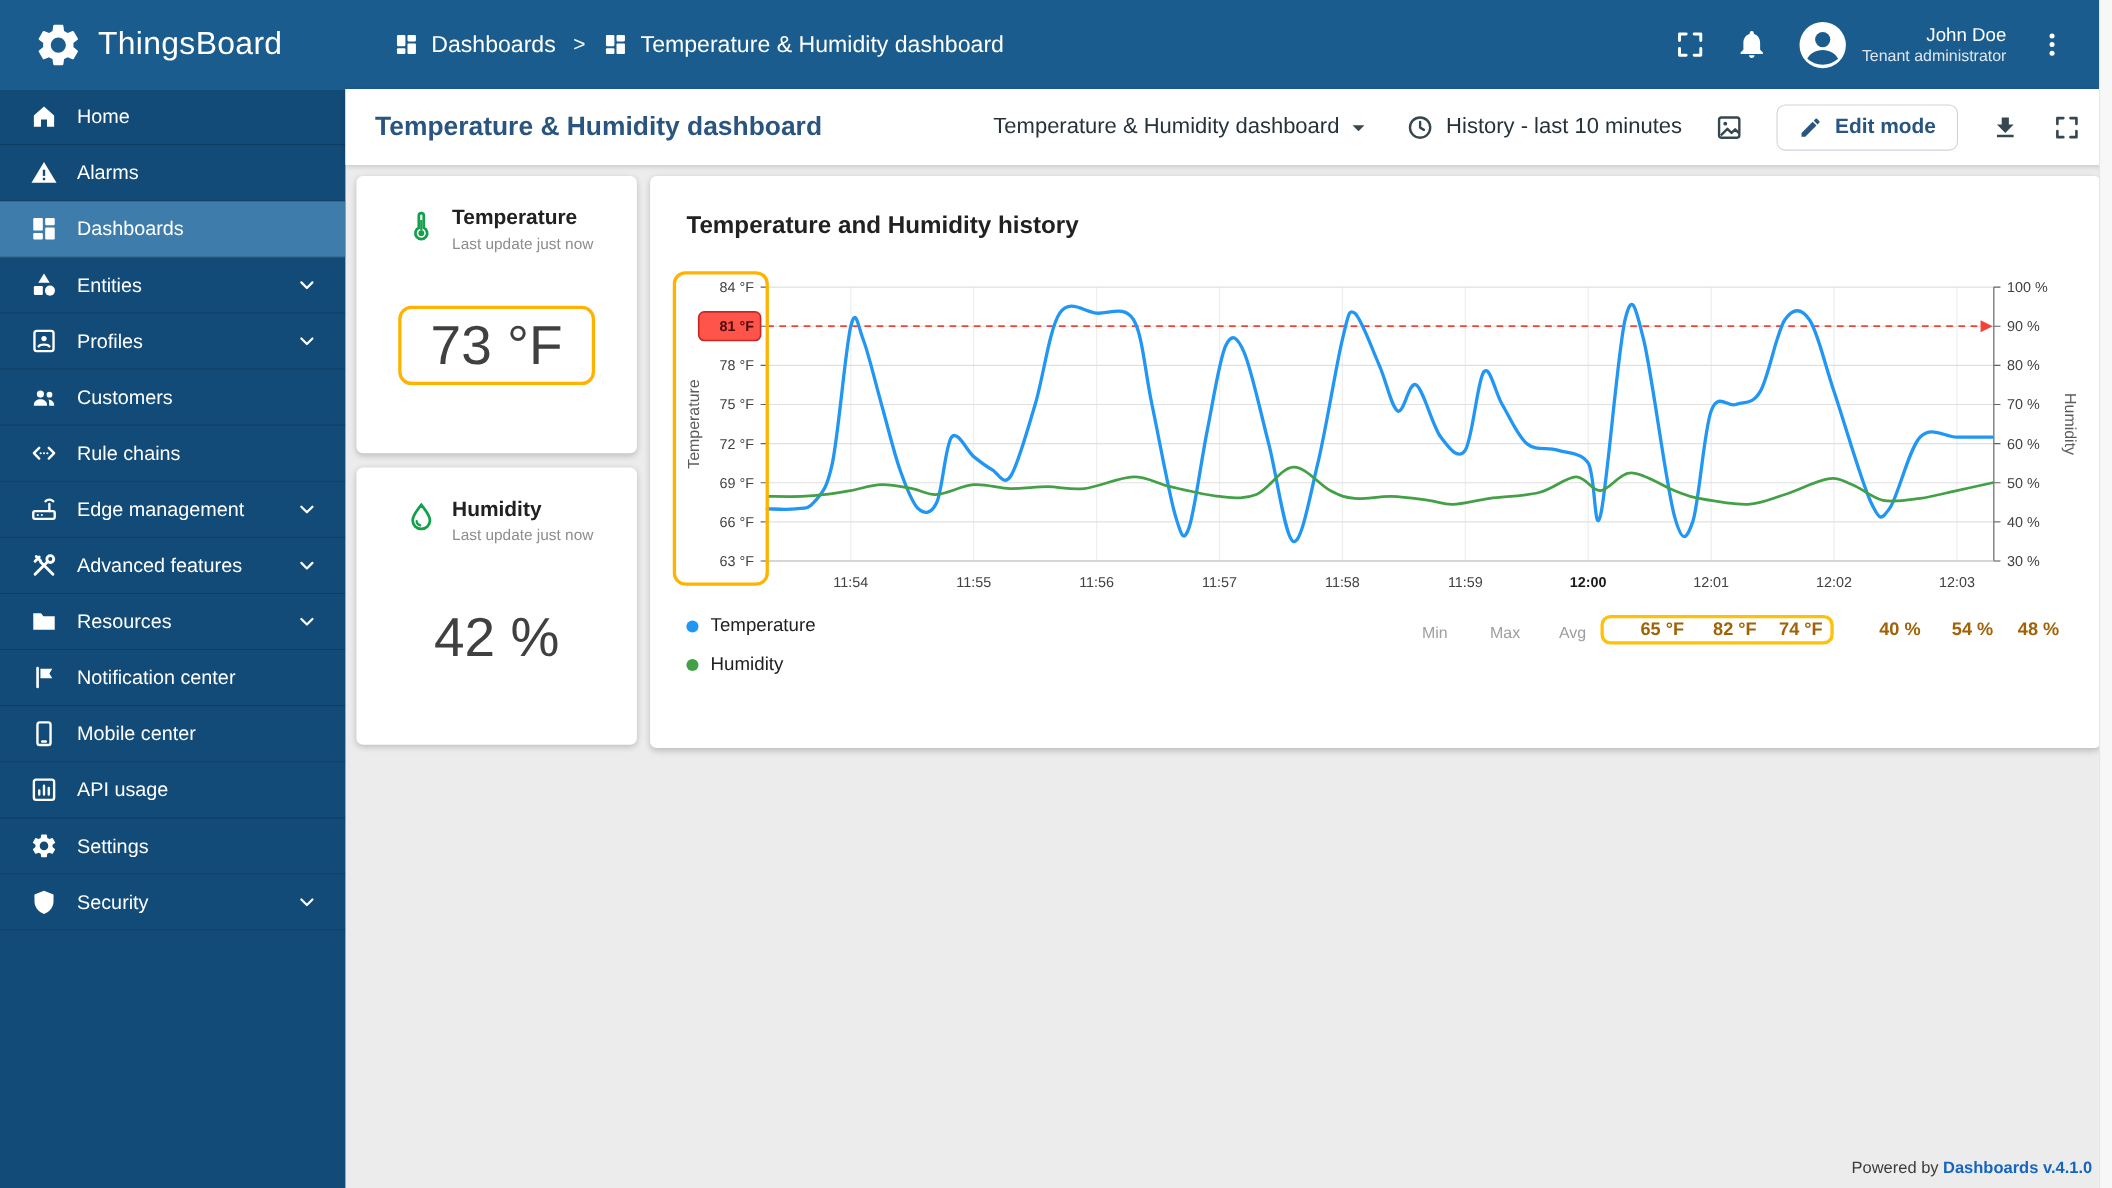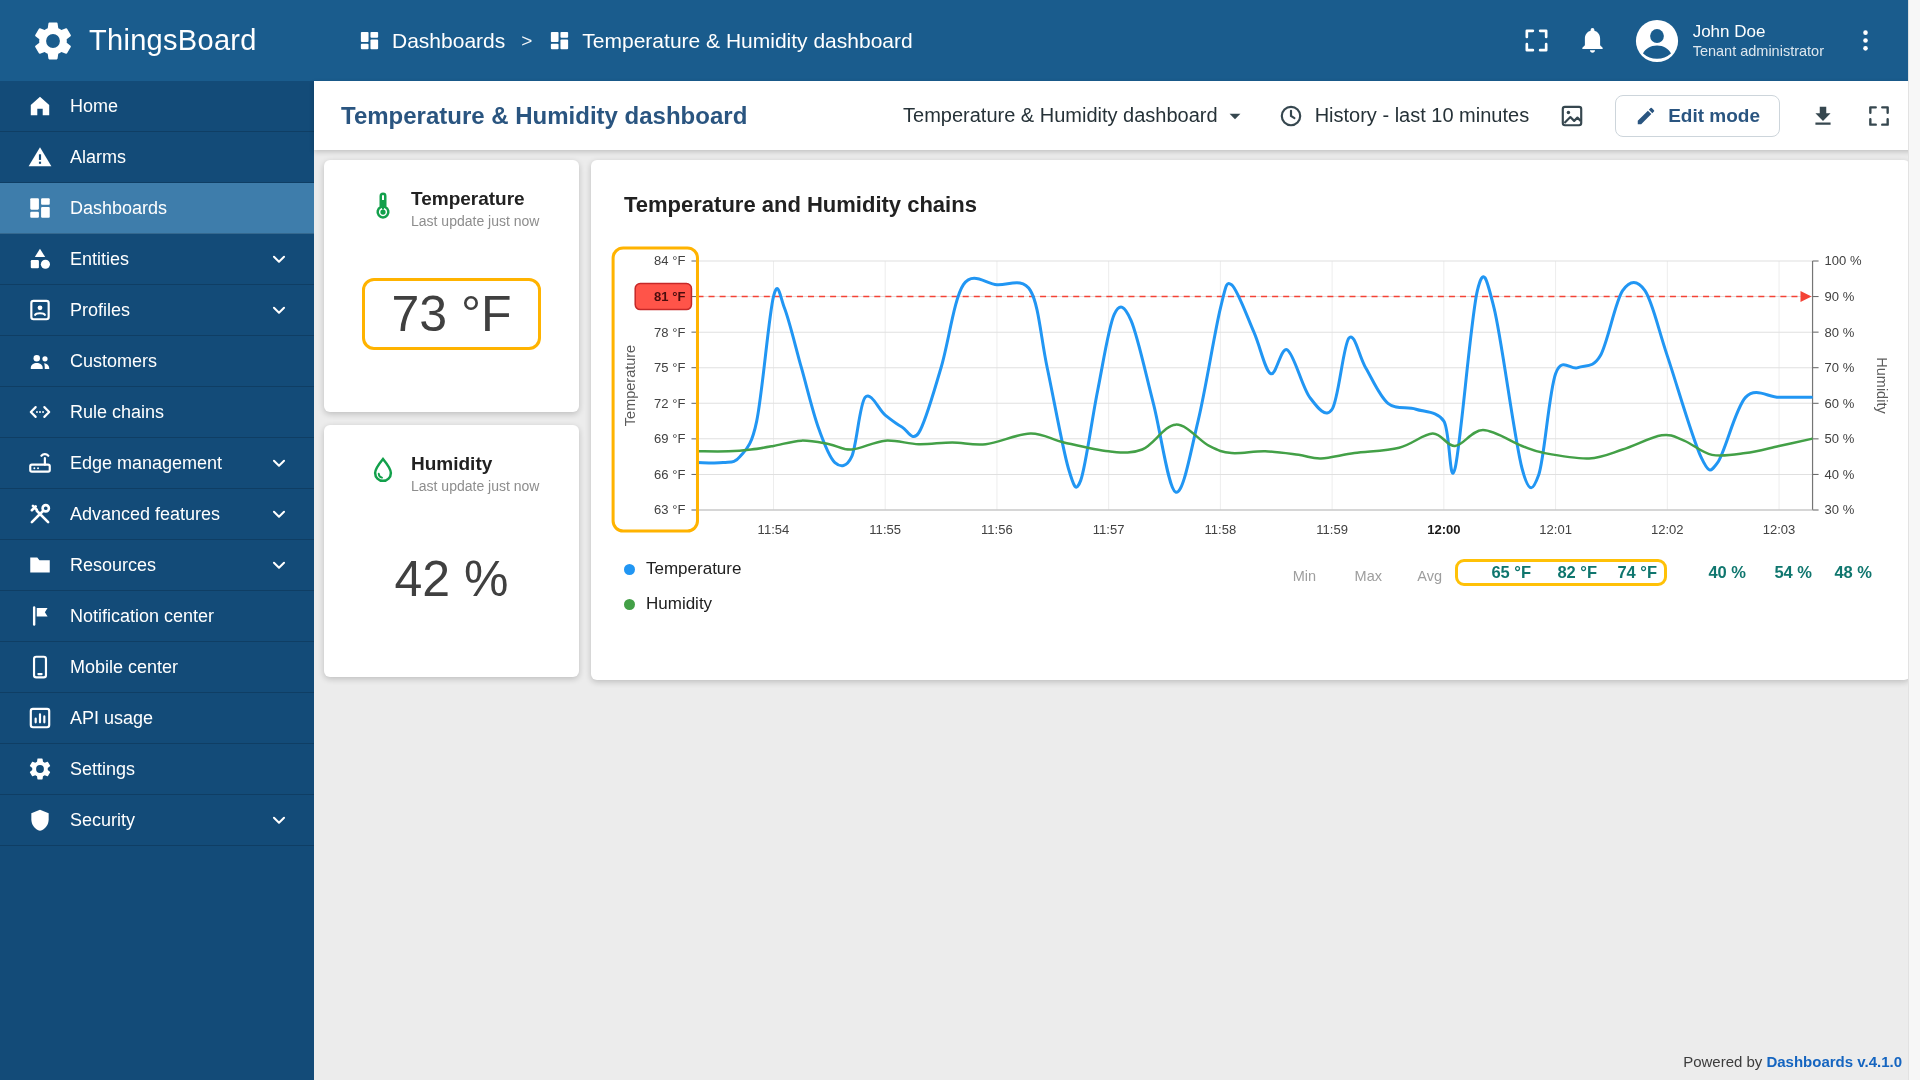--- a/index.html
+++ b/index.html
@@ -11,21 +11,21 @@
 
   
   .topbar{height:81px;flex:0 0 81px;background:#1a5c8d;color:#fff;display:flex;align-items:center;}
   .logo{width:314px;flex:0 0 314px;display:flex;align-items:center;gap:13px;padding-left:30px;box-sizing:border-box;cursor:pointer;}
   .logo-icon{width:46px;height:46px;}
   .logo-text{font-size:29px;font-weight:500;letter-spacing:.3px;}
   .breadcrumb{display:flex;align-items:center;margin-left:44px;font-size:21px;font-weight:500;}
   .crumb{display:flex;align-items:center;gap:11px;cursor:pointer;}
   .icon.sm{width:23px;height:23px;}
   .bc-sep{margin:0 16px;font-size:19px;opacity:.95;}
-  .top-right{margin-left:auto;display:flex;align-items:center;gap:27px;padding-right:40px;}
+  .top-right{margin-left:auto;display:flex;align-items:center;gap:27px;padding-right:40px;text-align:right;}
   .icon.h{width:29px;height:29px;}
   .avatar{width:46px;height:46px;}
   .user-block{display:flex;align-items:center;gap:13px;cursor:pointer;}
   .user-name{font-size:17px;line-height:1.25;}
   .user-role{font-size:14.5px;opacity:.85;line-height:1.25;}
 
   
   .main-row{display:flex;flex:1;min-height:0;}
   .sidebar{width:314px;flex:0 0 314px;background:#134b78;color:#fff;overflow:hidden;}
   .side-item{height:51px;display:flex;align-items:center;gap:17px;padding:0 24px 0 27px;font-size:18px;font-weight:500;border-bottom:1px solid rgba(0,0,0,.16);cursor:pointer;box-sizing:border-box;}
@@ -66,21 +66,21 @@
   .axis-title{font-family:"Liberation Sans",sans-serif;font-size:14.5px;fill:#5c5c5c;}
 
   .chart-bottom{display:flex;justify-content:space-between;align-items:flex-start;padding:20px 28px 0 33px;}
   .legend{display:flex;flex-direction:column;gap:15px;}
   .legend-item{display:flex;align-items:center;gap:11px;font-size:17px;color:#212121;cursor:pointer;}
   .dot{width:11px;height:11px;border-radius:50%;background:#999;}
   .stats{display:flex;flex-direction:row;align-items:flex-end;gap:3px;}
   .stats-row{display:grid;grid-template-columns:66px 66px 60px;justify-items:end;padding:4px 10px;}
   .stats-row.head{font-size:14.5px;color:#9e9e9e;padding-bottom:2px;}
   .stats-row span{white-space:nowrap;}
-  .stats-row:not(.head){font-size:16.5px;font-weight:700;color:#0f766e;}
+  .stats-row:not(.head){font-size:16.5px;font-weight:700;color:#a16207;}
   .stats-row.boxed{border:3px solid #ffc107;border-radius:9px;padding:1px 7px;}
 
   .footer{position:absolute;right:18px;bottom:10px;font-size:15px;color:#3c3c3c;}
   .footer .ver{color:#1565c0;font-weight:700;text-decoration:none;cursor:pointer;margin-left:4px;}
 
   .scroll-strip{position:fixed;top:0;right:0;width:11px;height:1080px;background:#f7f7f7;border-left:1px solid #e2e2e2;z-index:10;cursor:pointer;}
 </style>
 </head>
 <body>
 
@@ -432,21 +432,21 @@
                 <div class="kpi-sub">Last update just now</div>
               </div>
             </div>
             <div class="kpi-value-wrap">
               <span class="kpi-value">42 %</span>
             </div>
           </div>
         </div>
 
         <div class="card chart-card">
-          <div class="chart-title">Temperature and Humidity chains</div>
+          <div class="chart-title">Temperature and Humidity history</div>
           <div id="chart-host">
               <svg width="100%" height="295" viewBox="0 0 1313 295" preserveAspectRatio="none">
                 <line x1="181.63" y1="17" x2="181.63" y2="266" stroke="#ededed"></line>
                 <text x="181.63" y="290" text-anchor="middle" class="tick">11:54</text>
                 <line x1="292.85" y1="17" x2="292.85" y2="266" stroke="#ededed"></line>
                 <text x="292.85" y="290" text-anchor="middle" class="tick">11:55</text>
                 <line x1="404.08" y1="17" x2="404.08" y2="266" stroke="#ededed"></line>
                 <text x="404.08" y="290" text-anchor="middle" class="tick">11:56</text>
                 <line x1="515.3" y1="17" x2="515.3" y2="266" stroke="#ededed"></line>
                 <text x="515.3" y="290" text-anchor="middle" class="tick">11:57</text>

